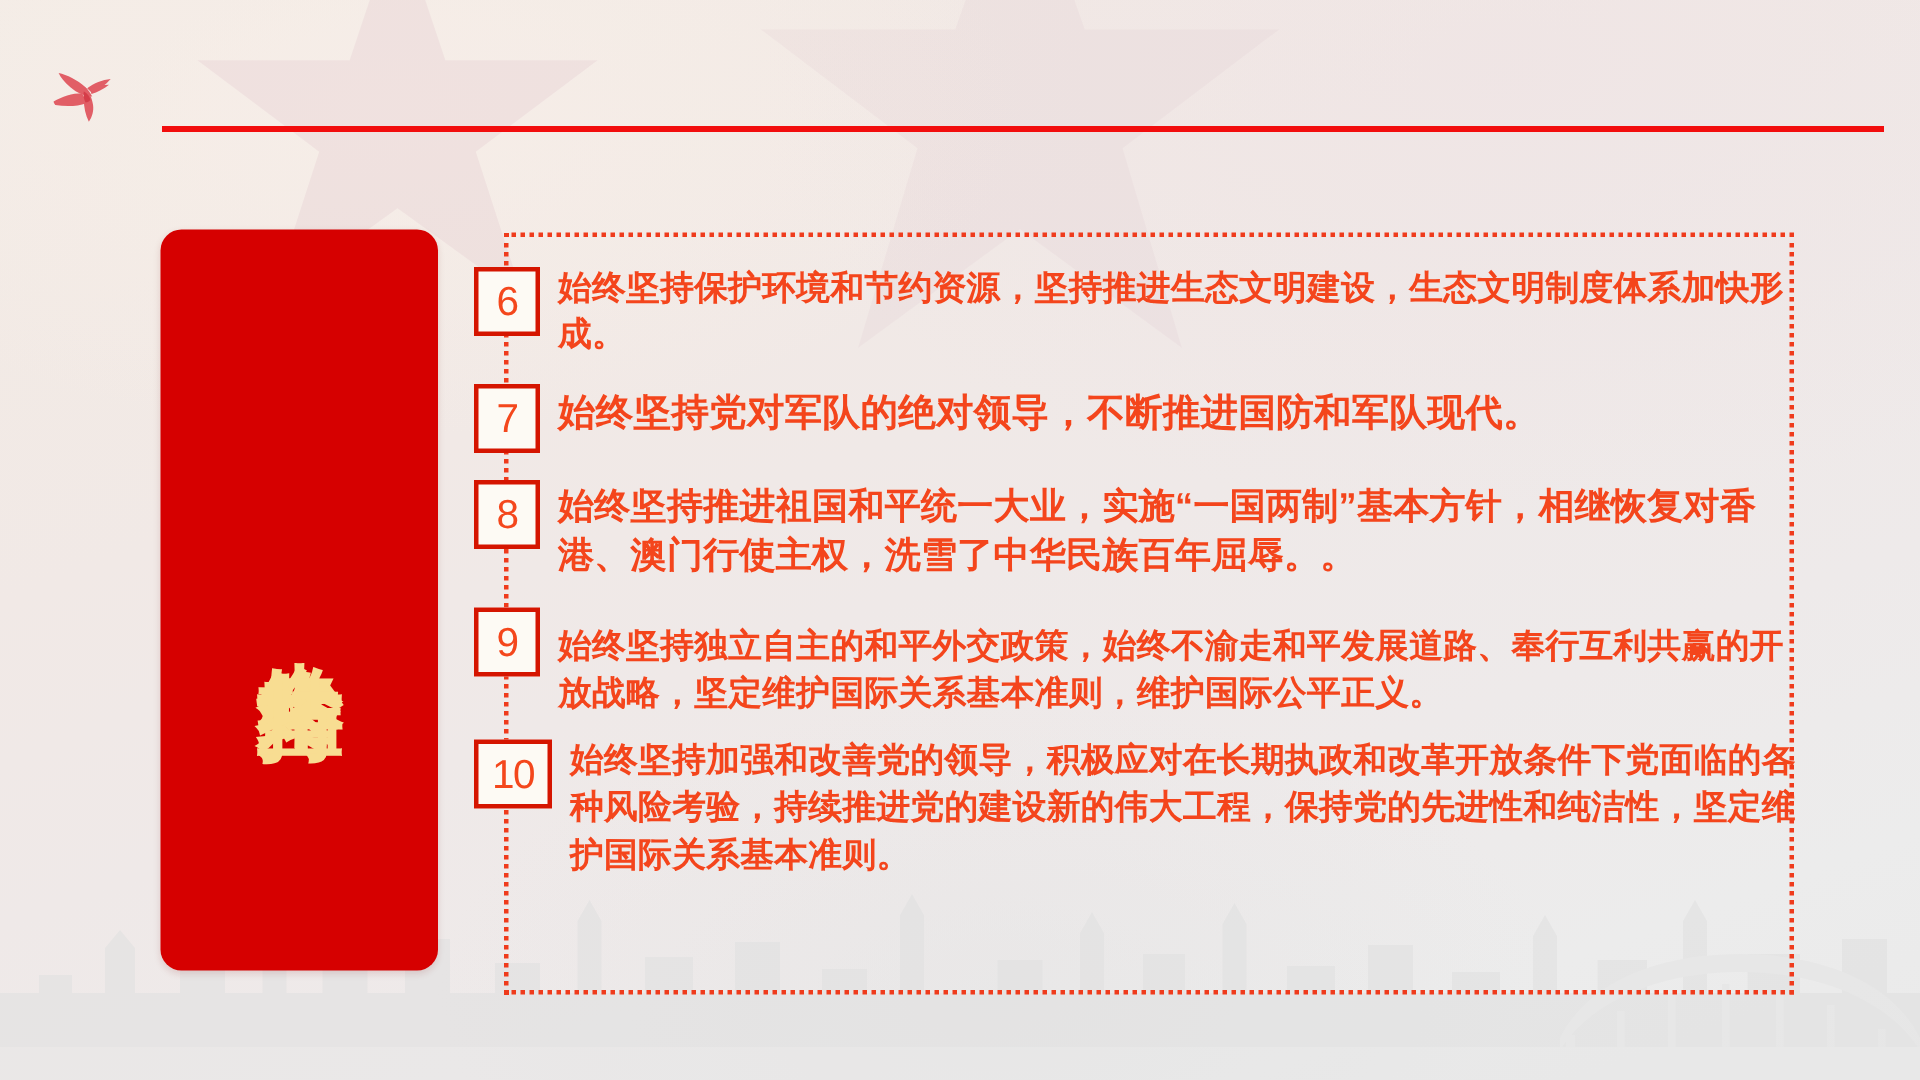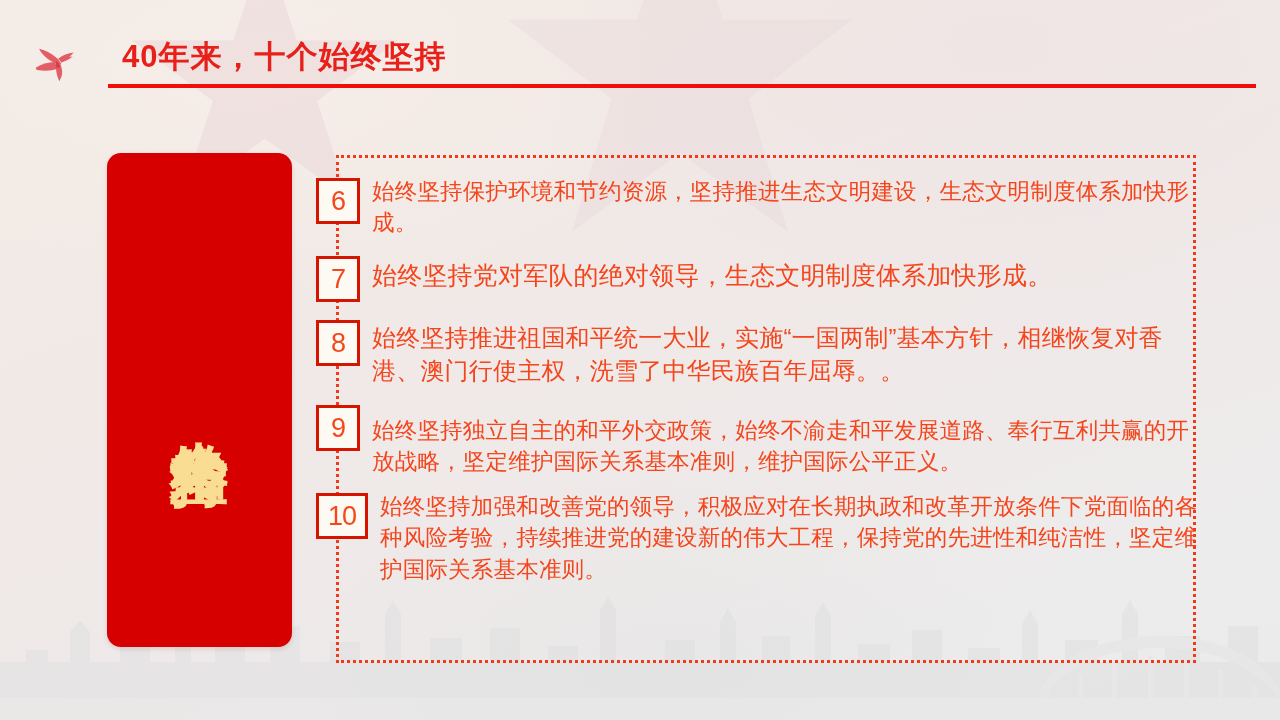--- a/index.html
+++ b/index.html
@@ -179,21 +179,21 @@
     letter-spacing: -1px;
   }
   .num-box.wide {
     width: 52px;
   }
 
   .item-text {
     flex: 1 1 auto;
     margin-left: 12px;
     color: #f4451c;
-    font-weight: 400;
+    font-weight: 700;
     line-height: 1.38;
     letter-spacing: 0.2px;
   }
 
   
   .item.s6  .item-text { font-size: 22.5px; margin-top: 0px; }
   .item.s7  .item-text { font-size: 25px;  margin-top: 4px; }
   .item.s8  .item-text { font-size: 24px; margin-top: 3px; }
   .item.s9  .item-text { font-size: 22.5px; margin-top: 12px; }
   .item.s10 .item-text { font-size: 22.5px; margin-top: 0px; }
@@ -266,40 +266,39 @@
                    C48,54 49,49 50,45 Z"></path>
           <path d="M12,62 C22,56 34,52 46,52 C48,56 50,60 51,64 C40,68 26,68 14,66
                    C13,65 12,63 12,62 Z"></path>
           <path d="M56,46 C62,44 70,42 78,42 C72,47 64,51 57,53 Z"></path>
         </g>
         <g fill="#d43a46" opacity="0.9">
           <path d="M48,50 C52,52 55,56 56,60 C54,62 52,63 50,63 C48,59 47,54 48,50 Z"></path>
         </g>
       </svg>
     </div>
-    <div class="header-title">40年来，十个始终坚持</div>
     <div class="header-rule"></div>
   </div>
 
   <div class="banner">
     <div class="banner-text">十个始终坚持</div>
   </div>
 
   <div class="list-box"></div>
 
   <div class="items">
 
     <div class="item s6">
       <div class="num-box">6</div>
       <div class="item-text">始终坚持保护环境和节约资源，坚持推进生态文明建设，生态文明制度体系加快形成。</div>
     </div>
 
     <div class="item s7">
       <div class="num-box">7</div>
-      <div class="item-text">始终坚持党对军队的绝对领导，生态文明制度体系加快形成。</div>
+      <div class="item-text">始终坚持党对军队的绝对领导，不断推进国防和军队现代。</div>
     </div>
 
     <div class="item s8">
       <div class="num-box">8</div>
       <div class="item-text">始终坚持推进祖国和平统一大业，实施“一国两制”基本方针，相继恢复对香港、澳门行使主权，洗雪了中华民族百年屈辱。。</div>
     </div>
 
     <div class="item s9">
       <div class="num-box">9</div>
       <div class="item-text">始终坚持独立自主的和平外交政策，始终不渝走和平发展道路、奉行互利共赢的开放战略，坚定维护国际关系基本准则，维护国际公平正义。</div>

